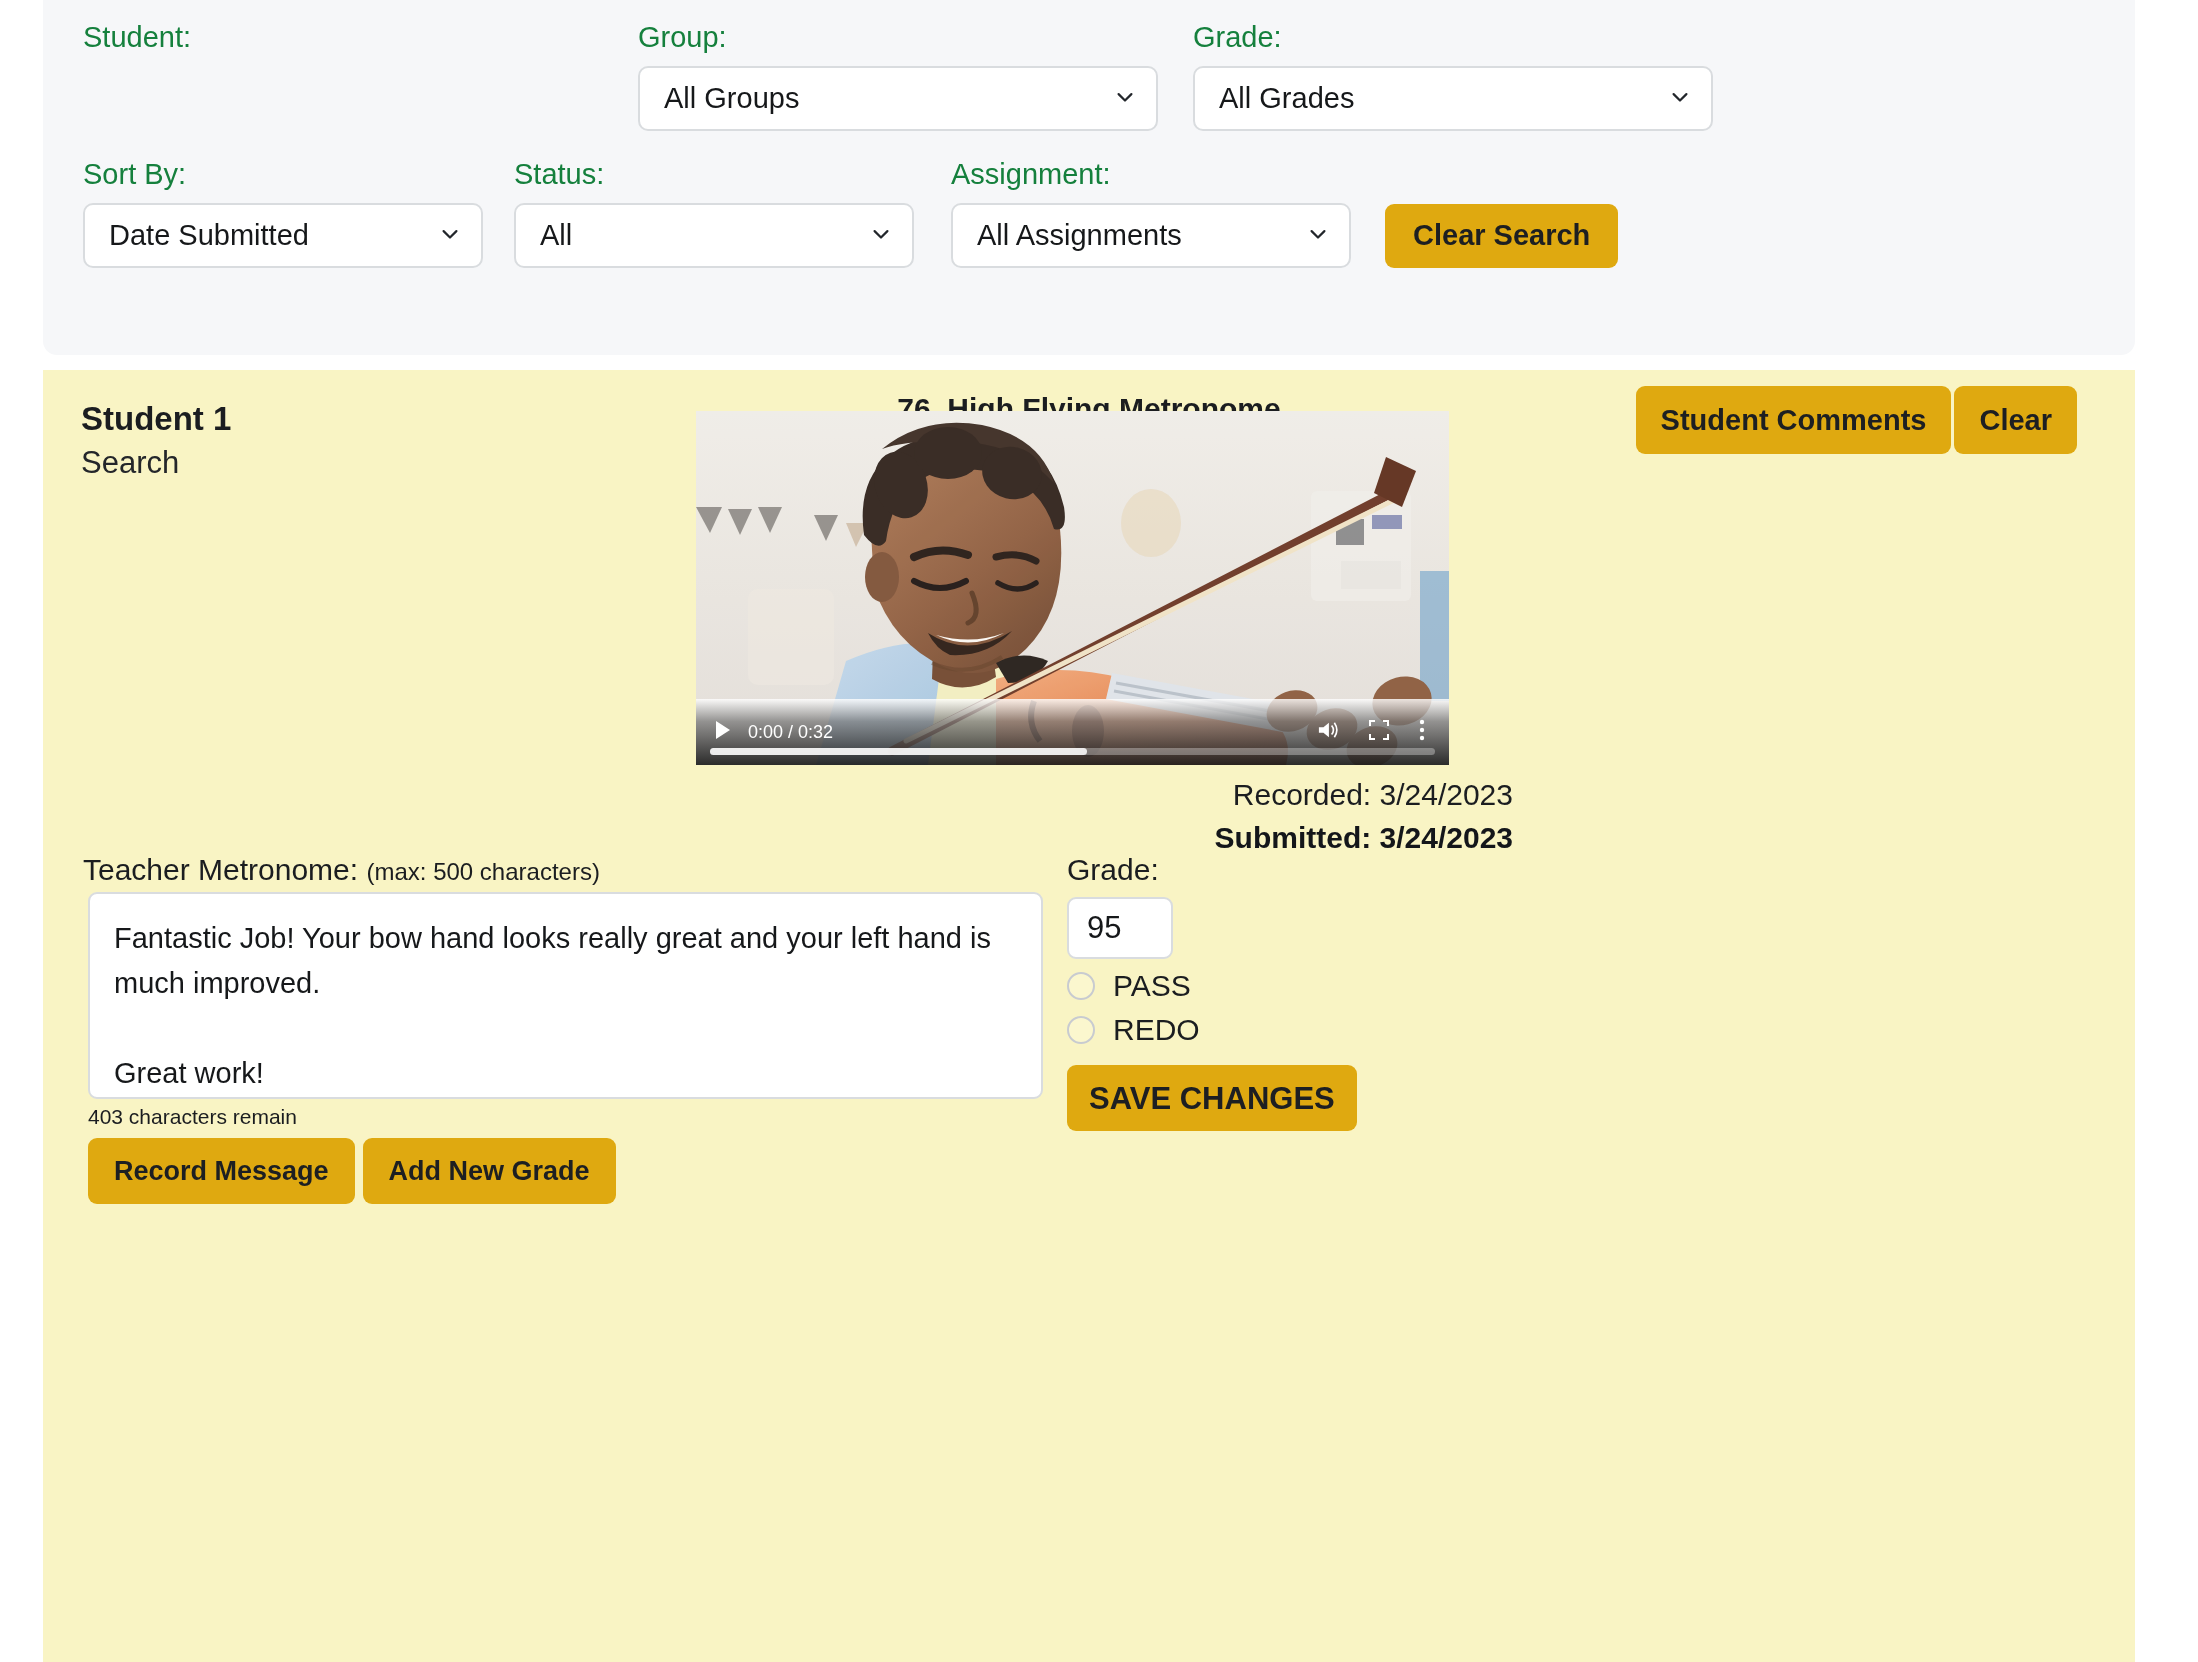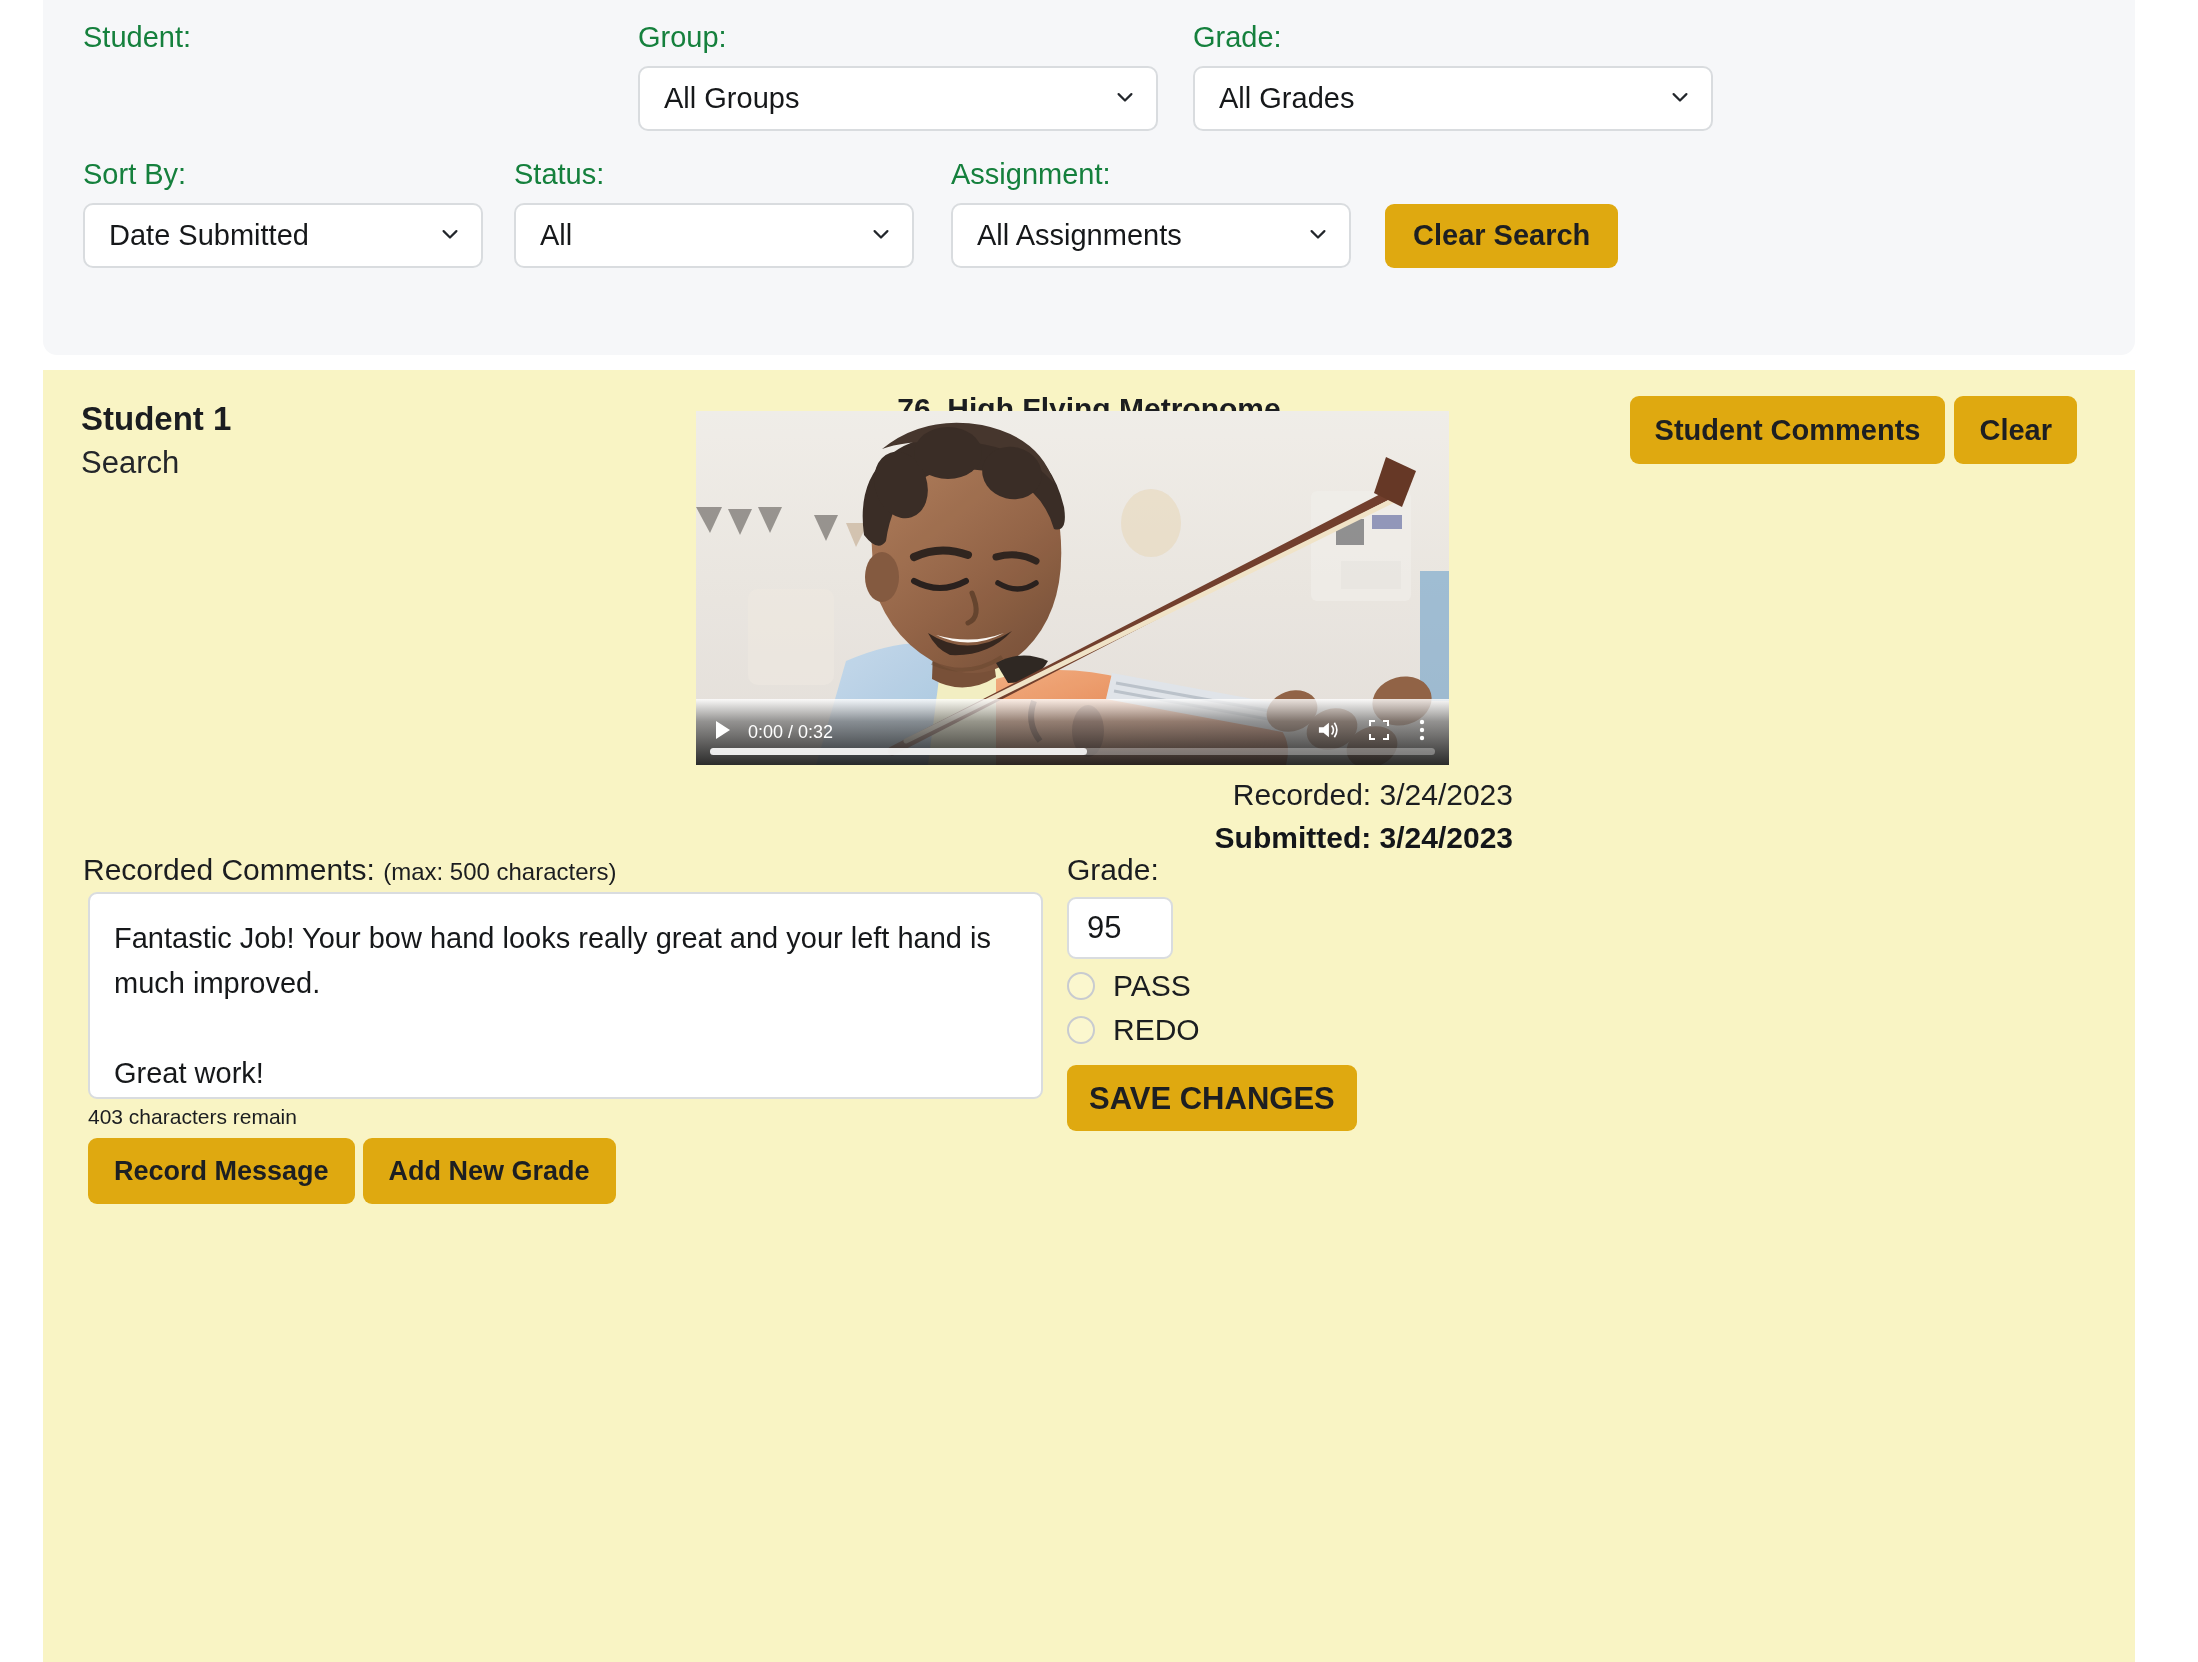--- a/index.html
+++ b/index.html
@@ -91,22 +91,22 @@
     font-size: 31px; color: #24262a;
   }
   .cam-wrap { position:absolute; left: 885px; top: 73px; }
   .assign-title {
     position: absolute; left: 0; right: 0; top: 22px;
     text-align: center;
     font-size: 30px; font-weight: bold; color: #1b1d20;
     pointer-events: none;
   }
   .head-btns {
-    position: absolute; right: 58px; top: 26px;
-    display: flex; gap: 9px;
+    position: absolute; right: 58px; top: 16px;
+    display: flex; gap: 3px;
   }
   .head-btns .gold-btn { height: 68px; font-size: 29px; padding: 0 25px; }
 
   
   .video-wrap {
     position: absolute;
     left: 653px; top: 41px;
     width: 753px; height: 354px;
     background: #000;
   }
@@ -417,21 +417,21 @@
         </div>
       </div>
     </div>
 
     <div class="dates">
       <div class="rec-line">Recorded: 3/24/2023</div>
       <div class="sub-line">Submitted: 3/24/2023</div>
     </div>
 
     <div class="comments-label">
-      <span>Recorded Comments:</span>
+      <span>Teacher Metronome:</span>
       <span class="sub">(max: 500 characters)</span>
     </div>
     <textarea class="comments-box" style="">Fantastic Job! Your bow hand looks really great and your left hand is much improved.
 
 Great work!</textarea>
     <div class="chars-remain">403 characters remain</div>
 
     <div class="bottom-btns">
       <button class="gold-btn">Record Message</button>
       <button class="gold-btn">Add New Grade</button>

